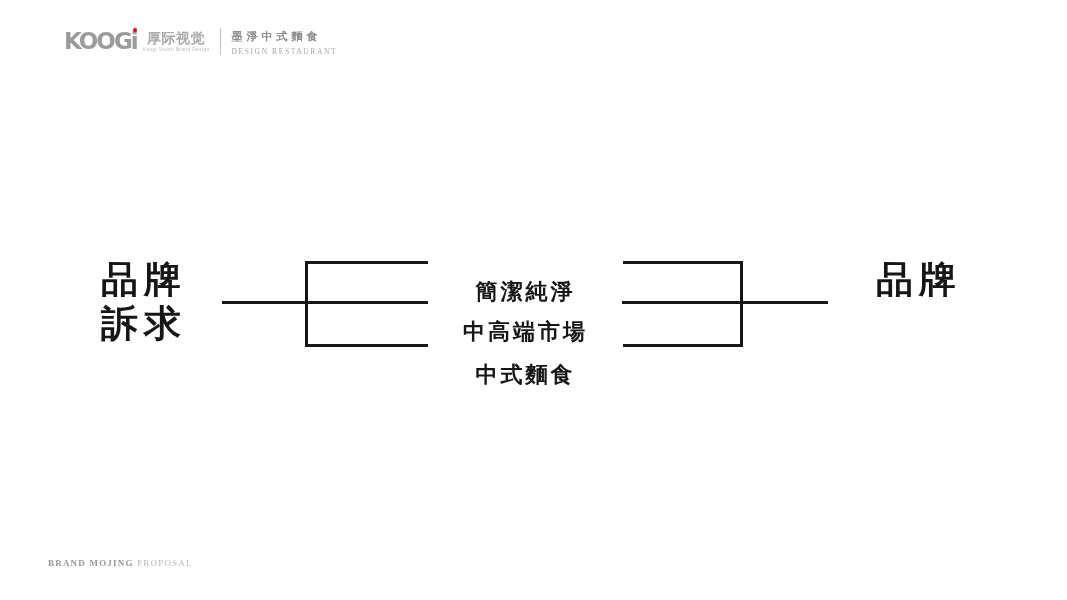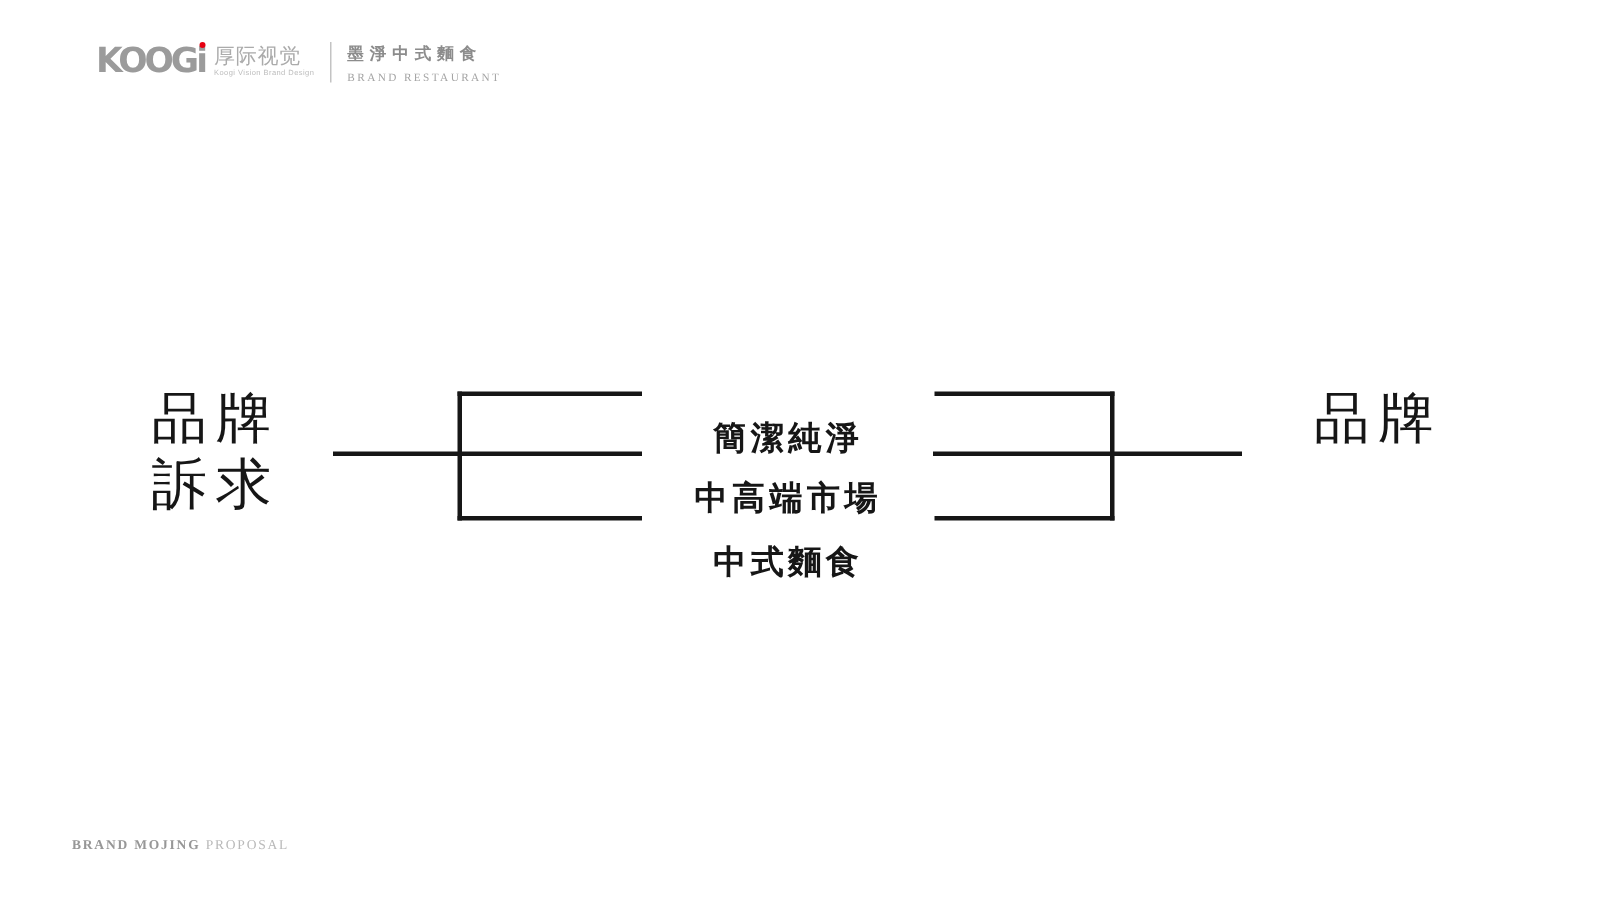--- a/index.html
+++ b/index.html
@@ -28,21 +28,22 @@
   }
   .logo-dot {
     position: absolute; right: 0px; top: -2px;
     width: 4px; height: 4px; border-radius: 50%;
     background: #e60012;
   }
   .logo-cn-block { margin-left: 6px; padding-top: 1px; }
   .logo-cn {
     font-size: 14px; letter-spacing: 0.5px;
     color: #ababab; line-height: 14px;
-    font-weight: normal;
+    font-weight: bold;
+    text-align: center;
   }
   .logo-sub {
     font-family: "Liberation Sans", "DejaVu Sans", sans-serif;
     font-size: 5px; letter-spacing: 0.3px;
     color: #bcbcbc; line-height: 6px; white-space: nowrap;
   }
   .header-divider {
     width: 1px; height: 27px; background: #c3c3c3;
     margin: 0 11px 0 10px;
   }
@@ -55,21 +56,21 @@
   .project-en {
     font-size: 7.5px; letter-spacing: 1.6px;
     color: #a5a5a5; line-height: 9px; margin-top: 2px; white-space: nowrap;
   }
 
   
   .diagram { position: absolute; left: 0; top: 0; width: 1067px; height: 600px; }
   .term {
     position: absolute;
     color: #161616;
-    font-weight: normal;
+    font-weight: bold;
     font-size: 37px;
     letter-spacing: 6px;
     line-height: 44px;
     text-align: center;
     white-space: nowrap;
   }
   .term-left  { left: 83px;  top: 258px; width: 122px; }
   .term-right { left: 858px; top: 258px; width: 122px; }
 
   .line-h { position: absolute; height: 3px; background: #161616; }
@@ -118,21 +119,21 @@
     <span class="wordmark">KOOGi</span>
     <span class="logo-dot"></span>
   </div>
   <div class="logo-cn-block">
     <div class="logo-cn">厚际视觉</div>
     <div class="logo-sub">Koogi Vision Brand Design</div>
   </div>
   <div class="header-divider"></div>
   <div class="project-block">
     <div class="project-cn">墨淨中式麵食</div>
-    <div class="project-en">BRAND RESTAURANT</div>
+    <div class="project-en">DESIGN RESTAURANT</div>
   </div>
 </div>
 
 <div class="diagram">
 
   <div class="term term-left">
     <div>品牌</div>
     <div>訴求</div>
   </div>
 

